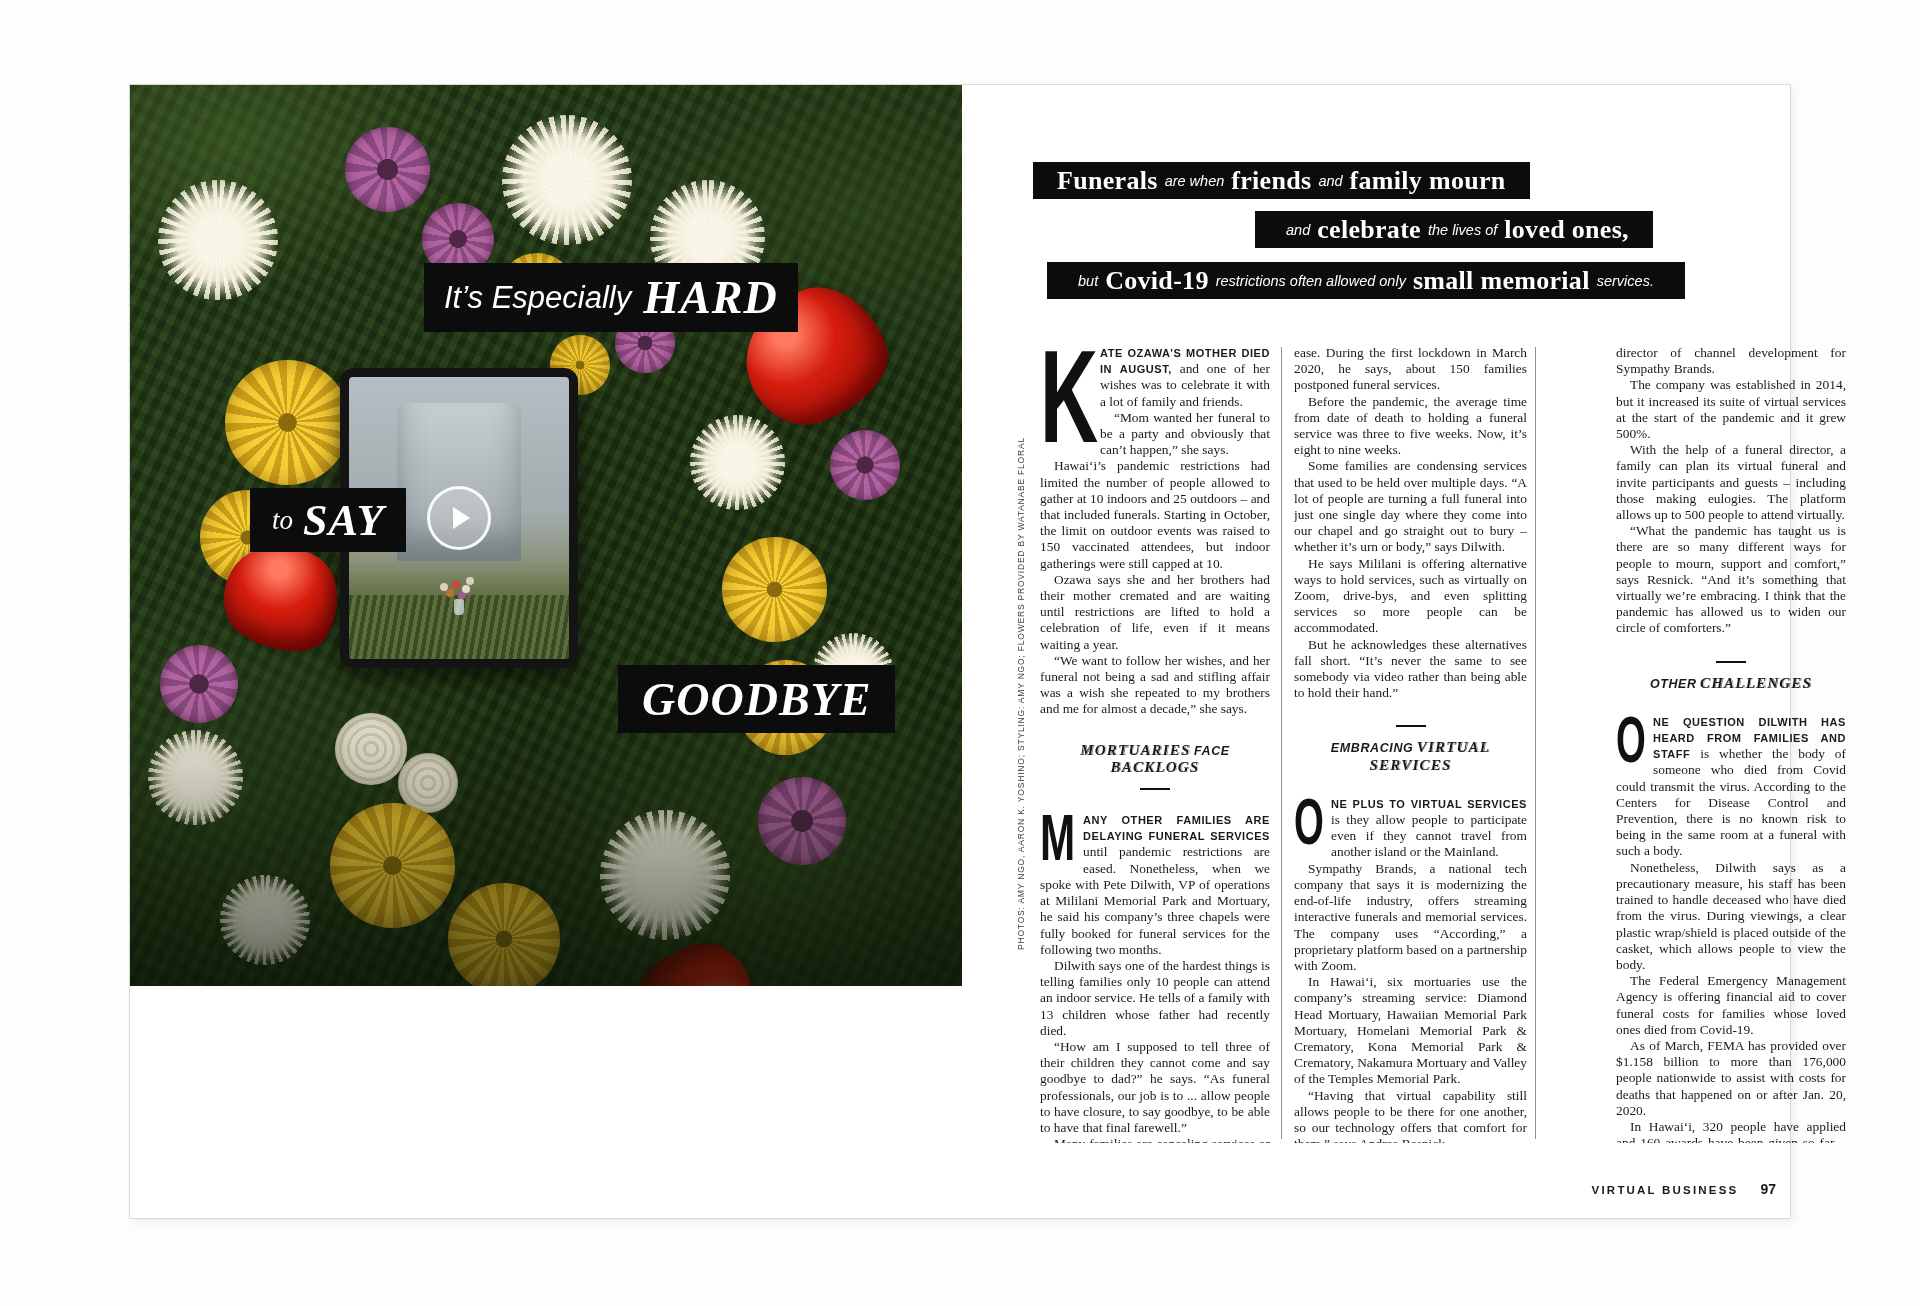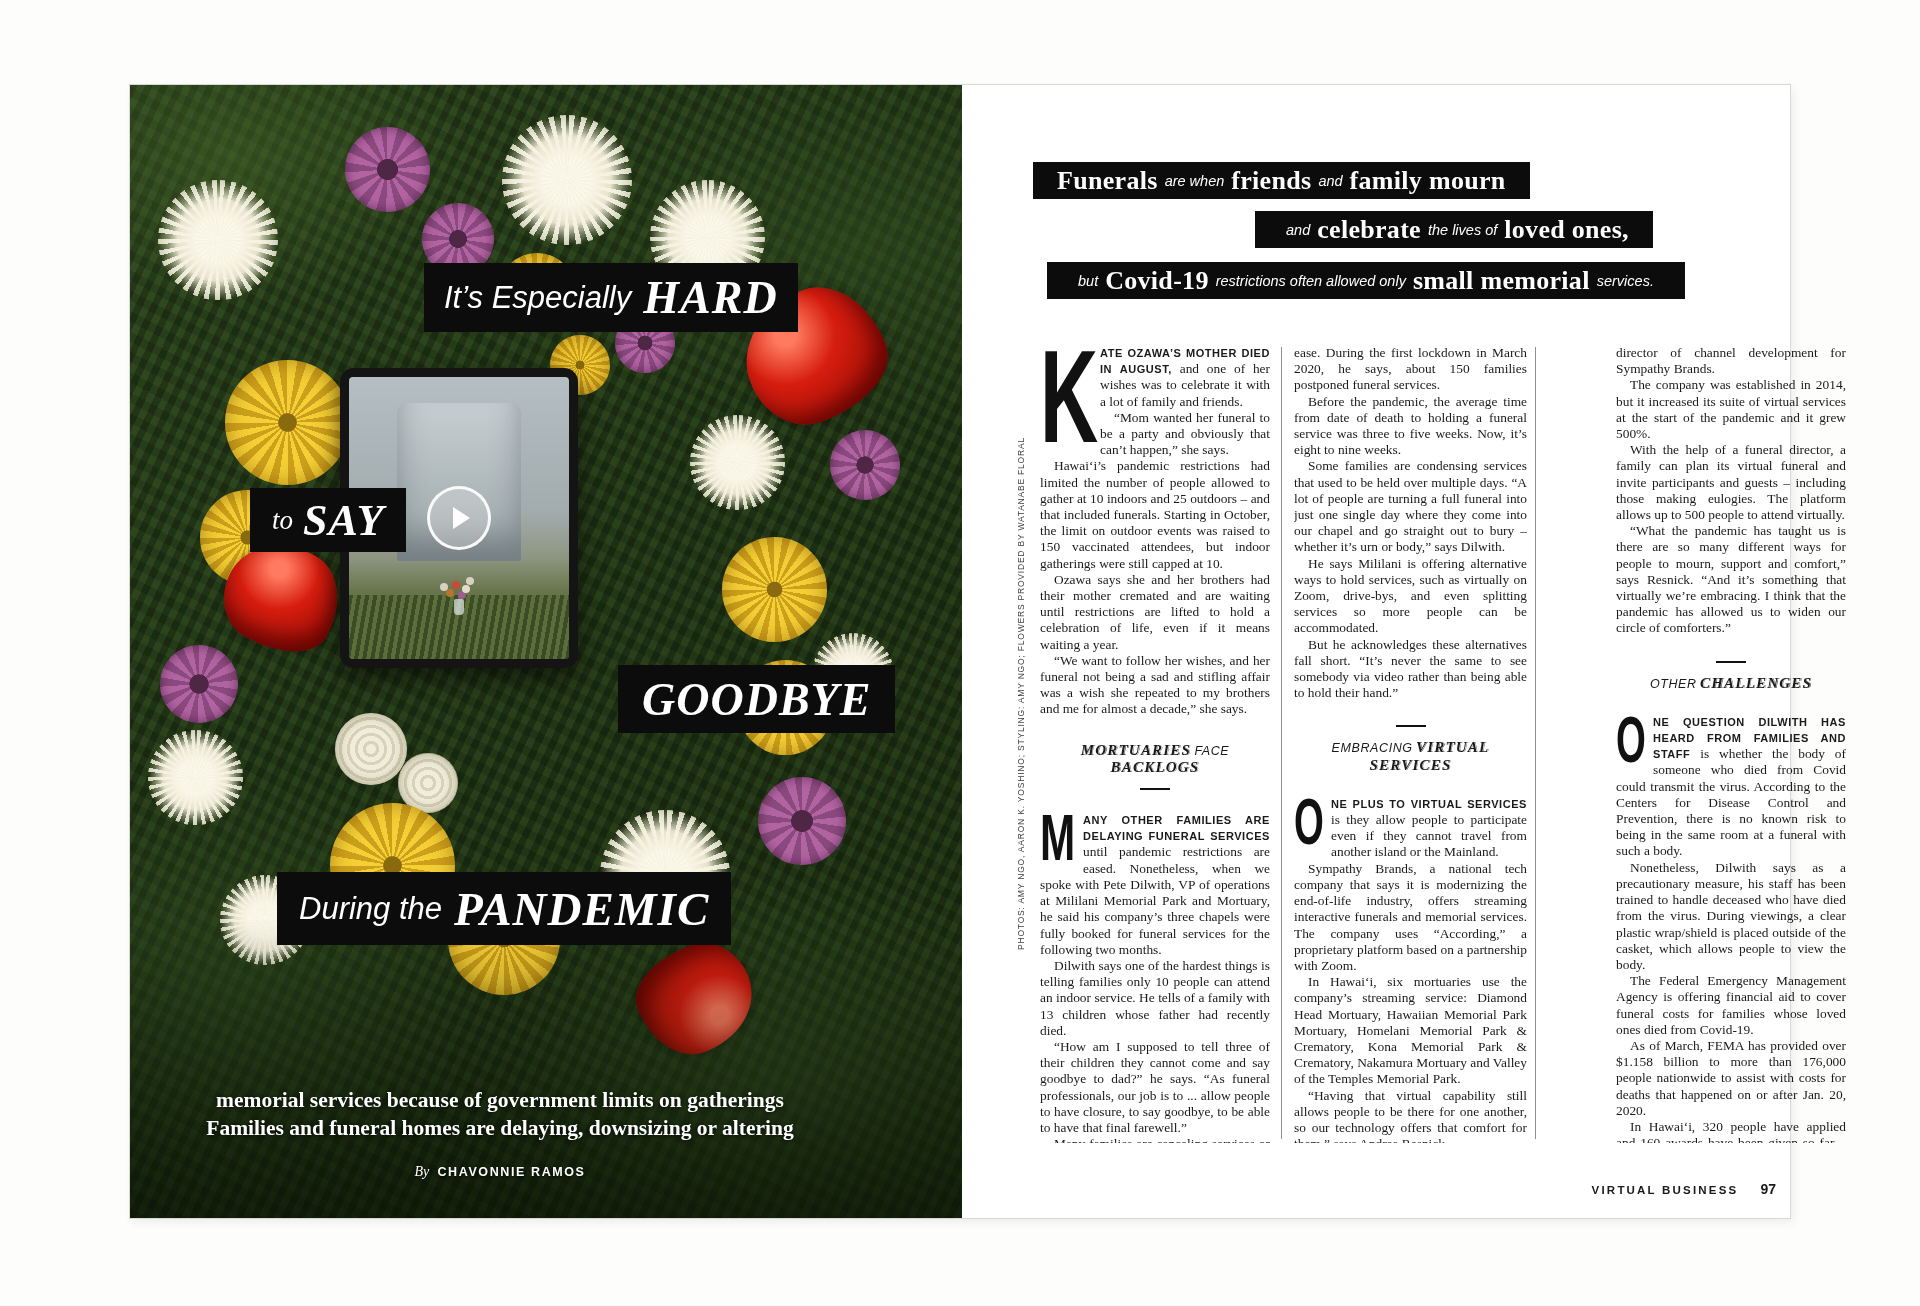--- a/index.html
+++ b/index.html
@@ -3,21 +3,21 @@
 <meta charset="utf-8">
 <title>Magazine Spread</title>
 <style>
   html,body{margin:0;padding:0;background:#fdfdfc;}
   .stage{position:relative;width:1920px;height:1306px;overflow:hidden;
          font-family:"Liberation Serif","DejaVu Serif",serif;color:#1a1a1a;}
   .spread{position:absolute;left:130px;top:85px;width:1660px;height:1133px;background:#fff;
           box-shadow:0 0 0 1px #d8d8d4, 3px 4px 10px rgba(0,0,0,.07);}
 
   
-  .photo{position:absolute;left:0;top:0;width:832px;height:1133px;overflow:hidden;
+  .photo{position:absolute;left:0;top:0;width:832px;height:901px;overflow:hidden;
     background:
       radial-gradient(ellipse 340px 220px at 12% 6%, rgba(70,100,40,.55), transparent 70%),
       radial-gradient(ellipse 420px 260px at 88% 14%, rgba(52,80,34,.5), transparent 70%),
       radial-gradient(ellipse 460px 300px at 78% 88%, rgba(58,88,36,.5), transparent 70%),
       radial-gradient(ellipse 420px 320px at 12% 80%, rgba(48,74,30,.55), transparent 70%),
       repeating-linear-gradient(115deg, rgba(20,34,12,.35) 0 7px, rgba(60,92,38,.25) 7px 14px),
       repeating-linear-gradient(28deg, rgba(16,28,10,.3) 0 9px, rgba(52,80,34,.2) 9px 18px),
       linear-gradient(145deg,#2c421e,#1d2f13 55%,#16240e);}
   .fl{position:absolute;border-radius:50%;}
   .mum-w{background:
@@ -96,21 +96,21 @@
   .dc-k{font-size:130px;line-height:100px;width:52px;margin:2px 8px 0 0;}
   .dc-k>span{transform:scale(.62,1.02);}
   .dc-m{font-size:64px;line-height:49px;width:36px;margin:2px 7px 0 0;}
   .dc-m>span{transform:scale(.66,1);}
   .dc-o{font-size:64px;line-height:49px;width:30px;margin:2px 7px 0 0;}
   .dc-o>span{transform:scale(.6,1);}
 
   .subhead{margin:24px 0 22px 0;text-align:center;text-indent:0;}
   .sh-serif{font-style:italic;font-weight:700;font-size:15px;letter-spacing:1.2px;
       text-shadow:.6px 0 0 #fff,.9px 0 0 #1a1a1a;}
-  .sh-sans{font-family:"Liberation Sans","DejaVu Sans",sans-serif;font-style:italic;font-weight:400;
+  .sh-sans{font-family:"Liberation Sans","DejaVu Sans",sans-serif;font-style:italic;font-weight:700;
       font-size:12.5px;letter-spacing:.6px;}
   .shrule{width:30px;height:2px;background:#111;margin:12px auto 0 auto;}
   .shrule.above{margin:0 auto 12px auto;}
 
   .footer{position:absolute;right:14px;top:1096px;display:flex;align-items:baseline;gap:22px;
       font-family:"Liberation Sans","DejaVu Sans",sans-serif;}
   .foot-pub{font-weight:700;font-size:11.5px;letter-spacing:2.2px;color:#1a1a1a;}
   .foot-page{font-weight:700;font-size:14px;}
 </style>
 </head>
@@ -164,24 +164,20 @@
         <span class="ov-sans" style="font-size:31px;">It’s Especially </span>
         <span class="ov-serif" style="font-size:46px;margin-left:12px;">HARD</span>
       </div>
       <div class="ovl" style="left:120px;top:403px;height:64px;padding:0 22px;">
         <span class="ov-serif" style="font-size:27px;font-weight:400;letter-spacing:0;">to </span>
         <span class="ov-serif" style="font-size:44px;margin-left:10px;">SAY</span>
       </div>
       <div class="ovl" style="left:488px;top:580px;height:68px;padding:0 24px;">
         <span class="ov-serif" style="font-size:46px;">GOODBYE</span>
       </div>
-      <div class="ovl" style="left:147px;top:787px;height:73px;padding:0 22px;">
-        <span class="ov-sans" style="font-size:31px;">During the </span>
-        <span class="ov-serif" style="font-size:47px;margin-left:12px;">PANDEMIC</span>
-      </div>
 
       <div class="caption">
         <div class="cap-line">memorial services because of government limits on gatherings</div>
         <div class="cap-line">Families and funeral homes are delaying, downsizing or altering</div>
         <div class="byline">
           <span class="by-prefix">By</span>
           <span class="by-name">CHAVONNIE RAMOS</span>
         </div>
       </div>
     </div>

